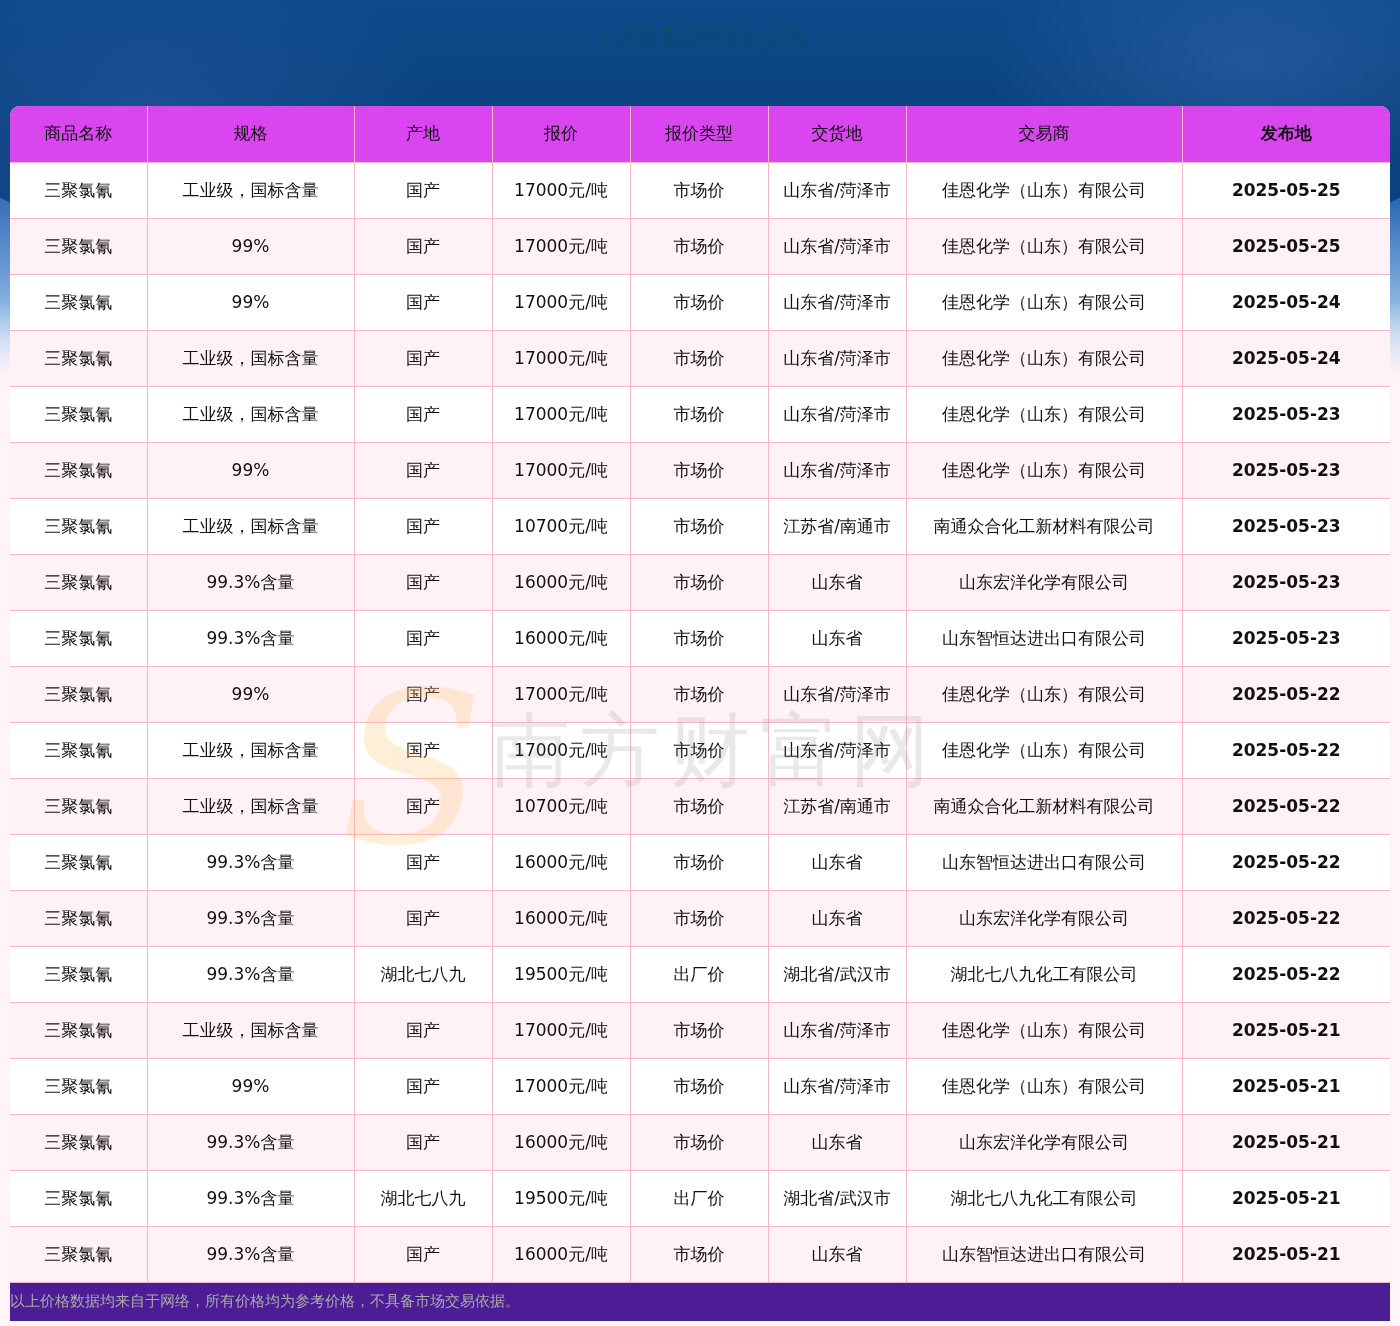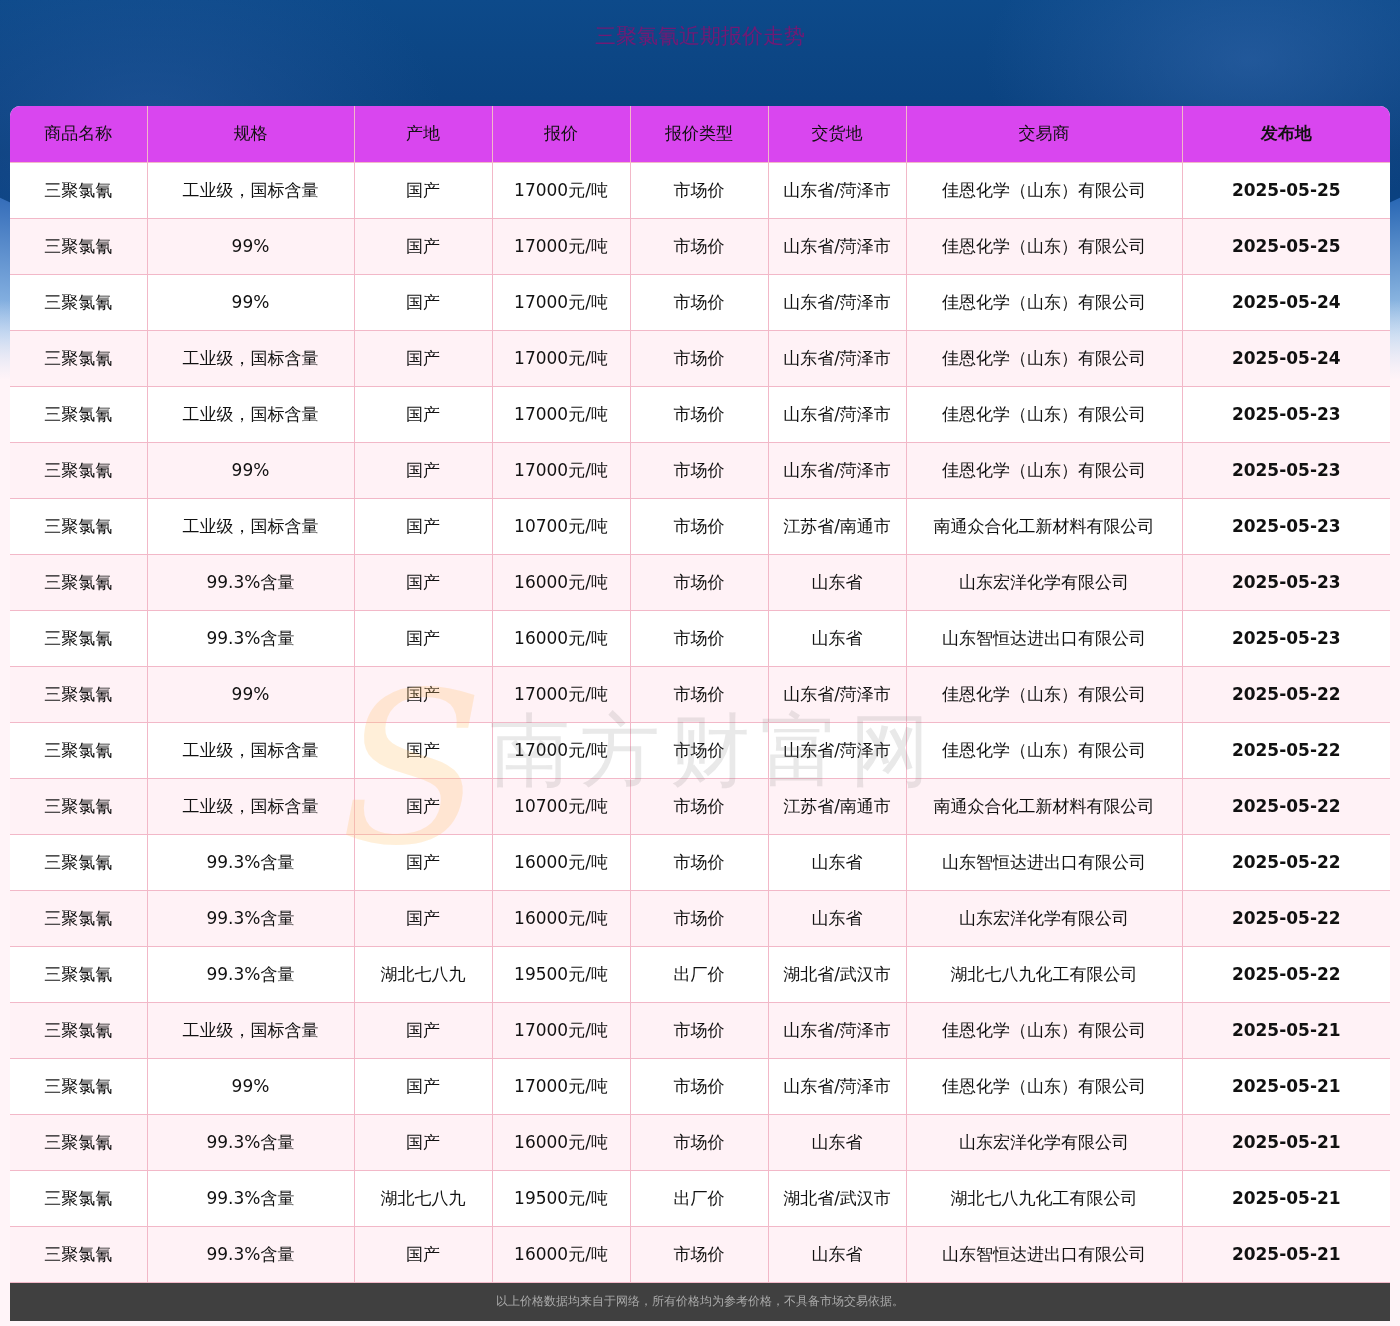--- a/index.html
+++ b/index.html
@@ -27,43 +27,43 @@
       position: absolute; right: -40px; top: 200px; width: 90px; height: 220px;
       background: linear-gradient(200deg, #1b5cae 0%, #a8cdee 60%, #fff4f8 100%);
       transform: skewY(-25deg);
     }
     .hero .fade {
       position: absolute; left: 0; top: 300px; width: 1400px; height: 80px;
       background: linear-gradient(180deg, rgba(255,244,248,0) 0%, #fff4f8 100%);
     }
     .title-block {
       position: absolute; left: 0; top: 20px; width: 1400px;
-      text-align: center; color: #701a75;
+      text-align: center; color: #0c4a6e;
       font-size: 21px; line-height: 32px;
     }
     .card {
       position: absolute; left: 10px; top: 106px; width: 1380px;
       background: #ffffff; border-radius: 10px 10px 0 0; overflow: hidden;
     }
     table {
       width: 1380px; border-collapse: collapse; table-layout: fixed;
     }
     th, td {
       height: 56px; text-align: center; vertical-align: middle;
       font-size: 17px; font-weight: normal; color: #111;
       border-right: 1px solid #f2b8c8; border-bottom: 1px solid #f2b8c8;
       white-space: nowrap; overflow: hidden;
     }
     th:last-child, td:last-child { border-right: none; font-weight: bold; }
     thead th { background: #d946ef; height: 56px; }
     tbody tr:nth-child(odd) td { background: #ffffff; }
     tbody tr:nth-child(even) td { background: #fff2f6; }
     .note {
-      height: 38px; line-height: 36px; text-align: center;
-      font-size: 12px; color: #aaaaaa; background: #404040;
+      height: 38px; line-height: 36px; text-align: left;
+      font-size: 15px; color: #aaaaaa; background: #4c1d95;
     }
     .watermark {
       position: absolute; left: 340px; top: 690px; width: 640px; height: 170px;
       pointer-events: none;
     }
     .wm-s {
       position: absolute; left: 0; top: -20px;
       font-family: "DejaVu Serif", serif; font-style: italic;
       font-size: 210px; line-height: 200px; color: rgba(255, 196, 120, 0.28);
     }

